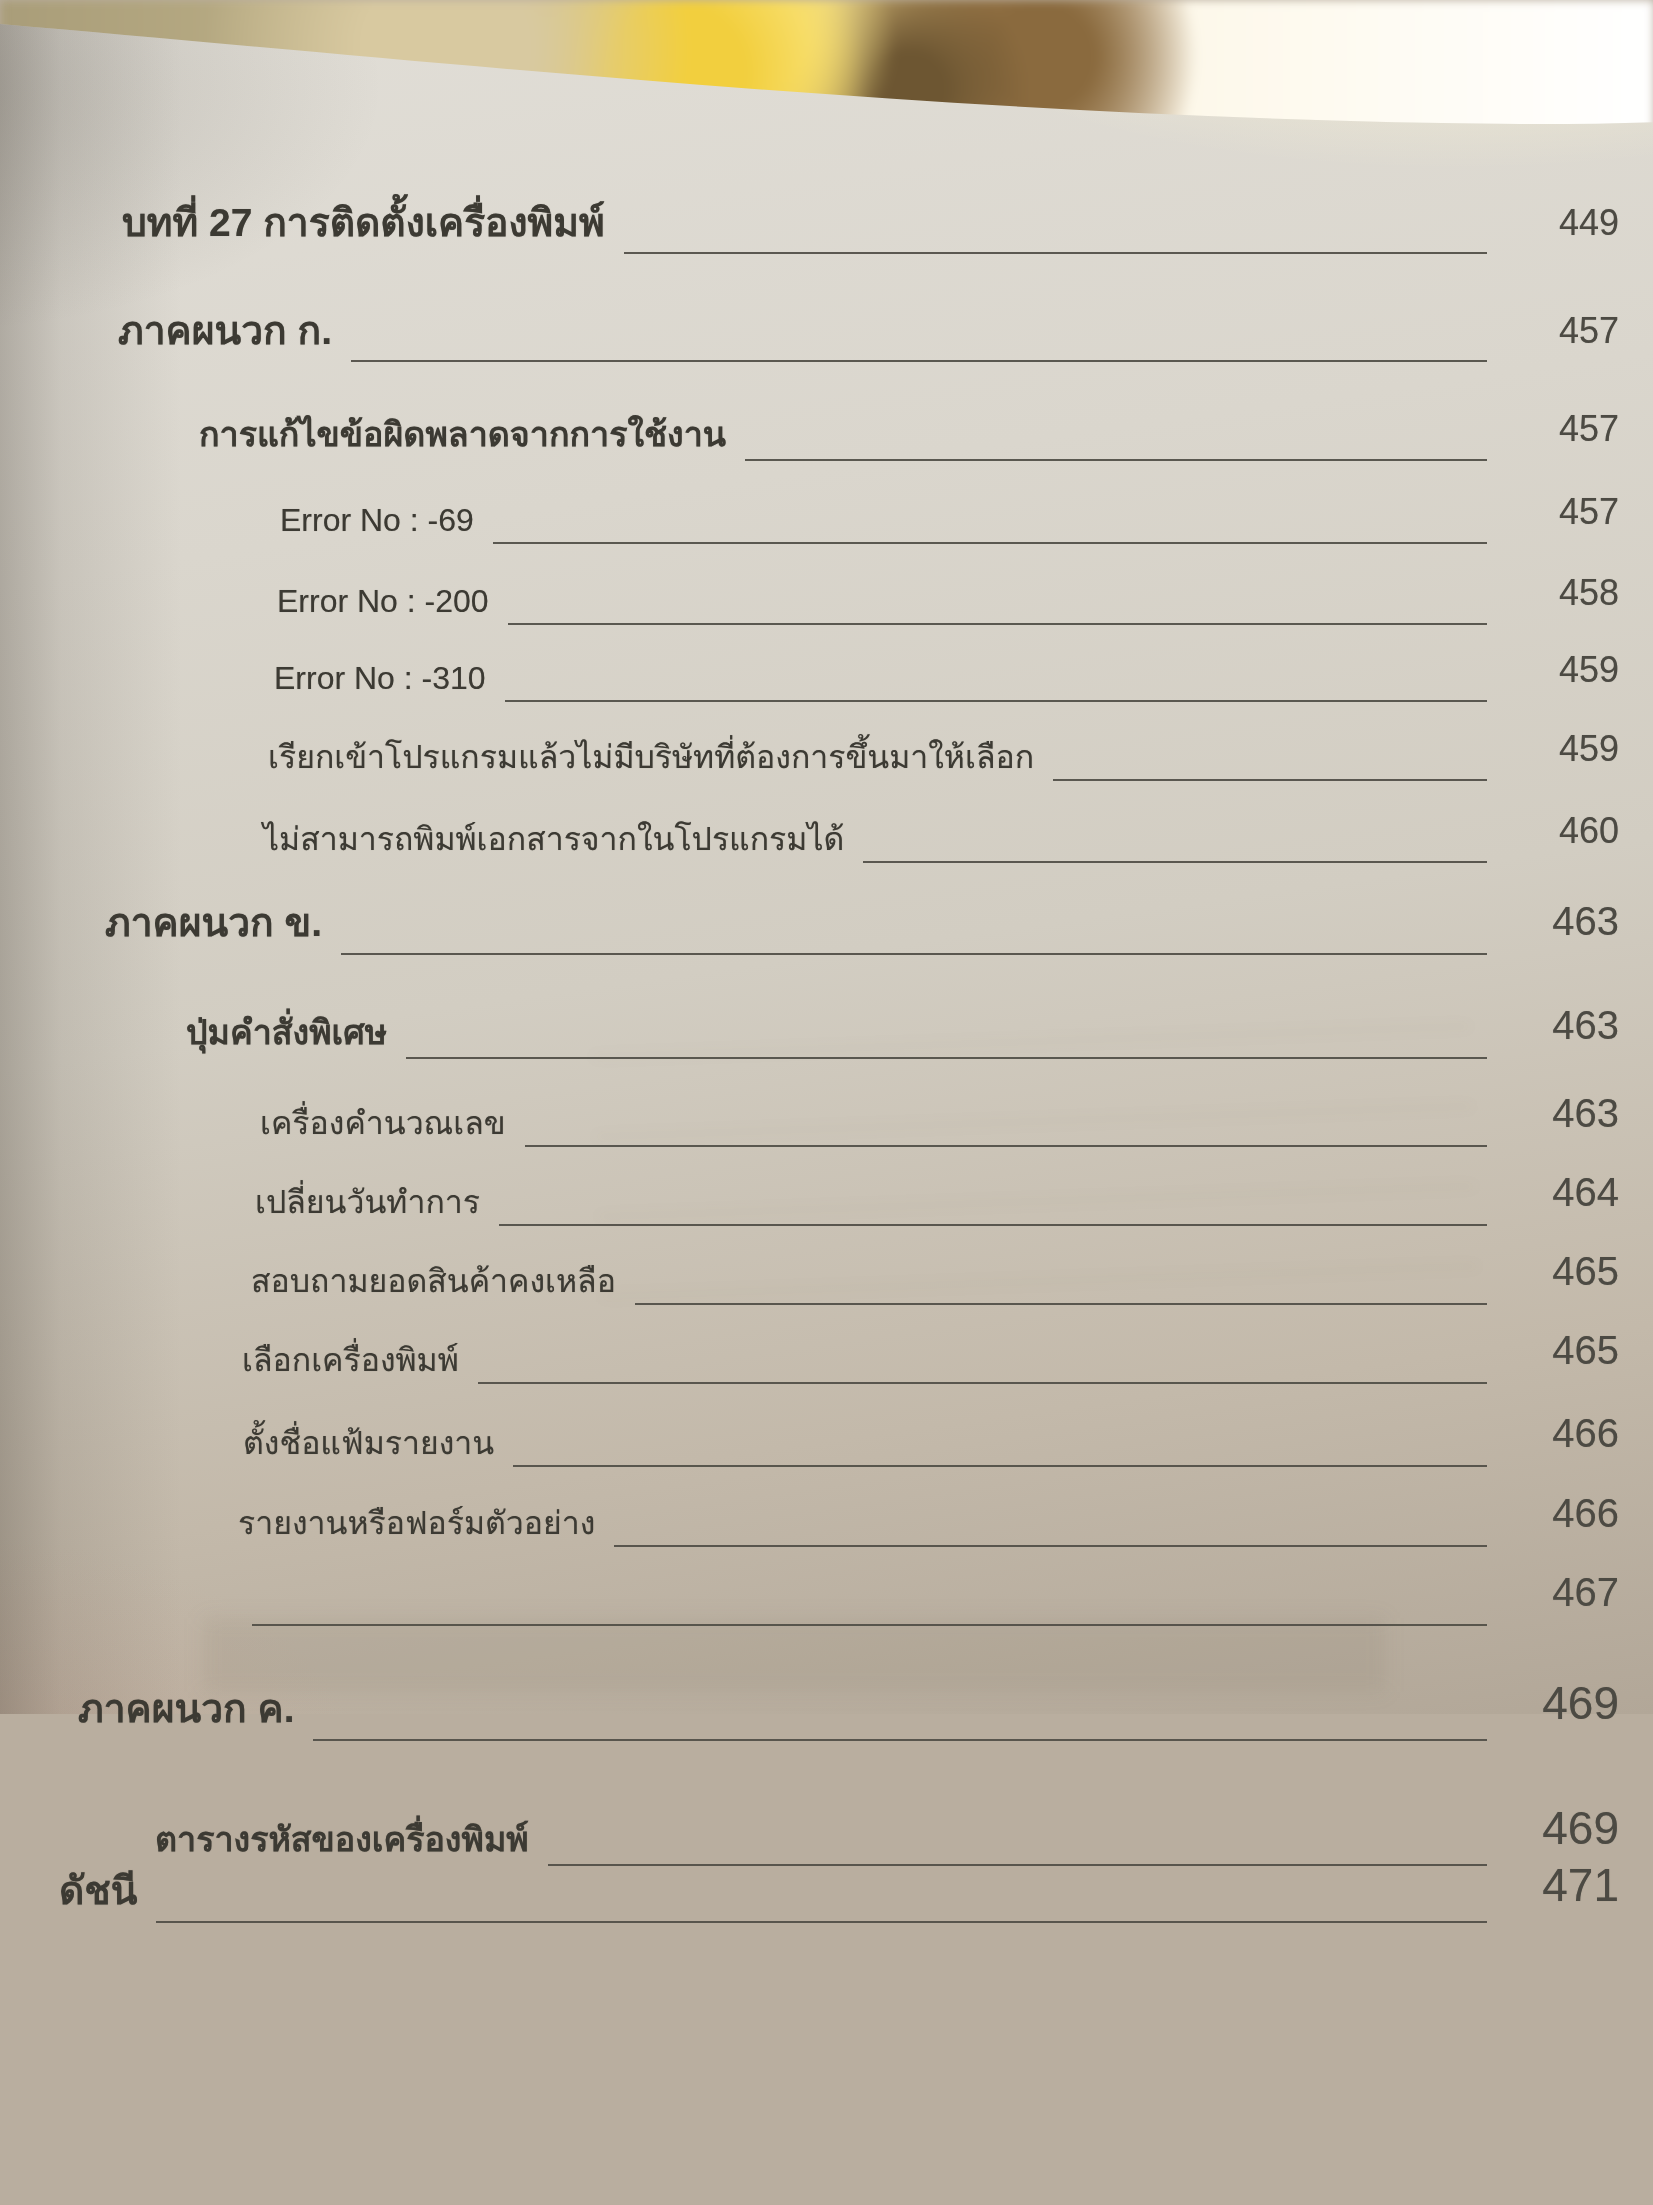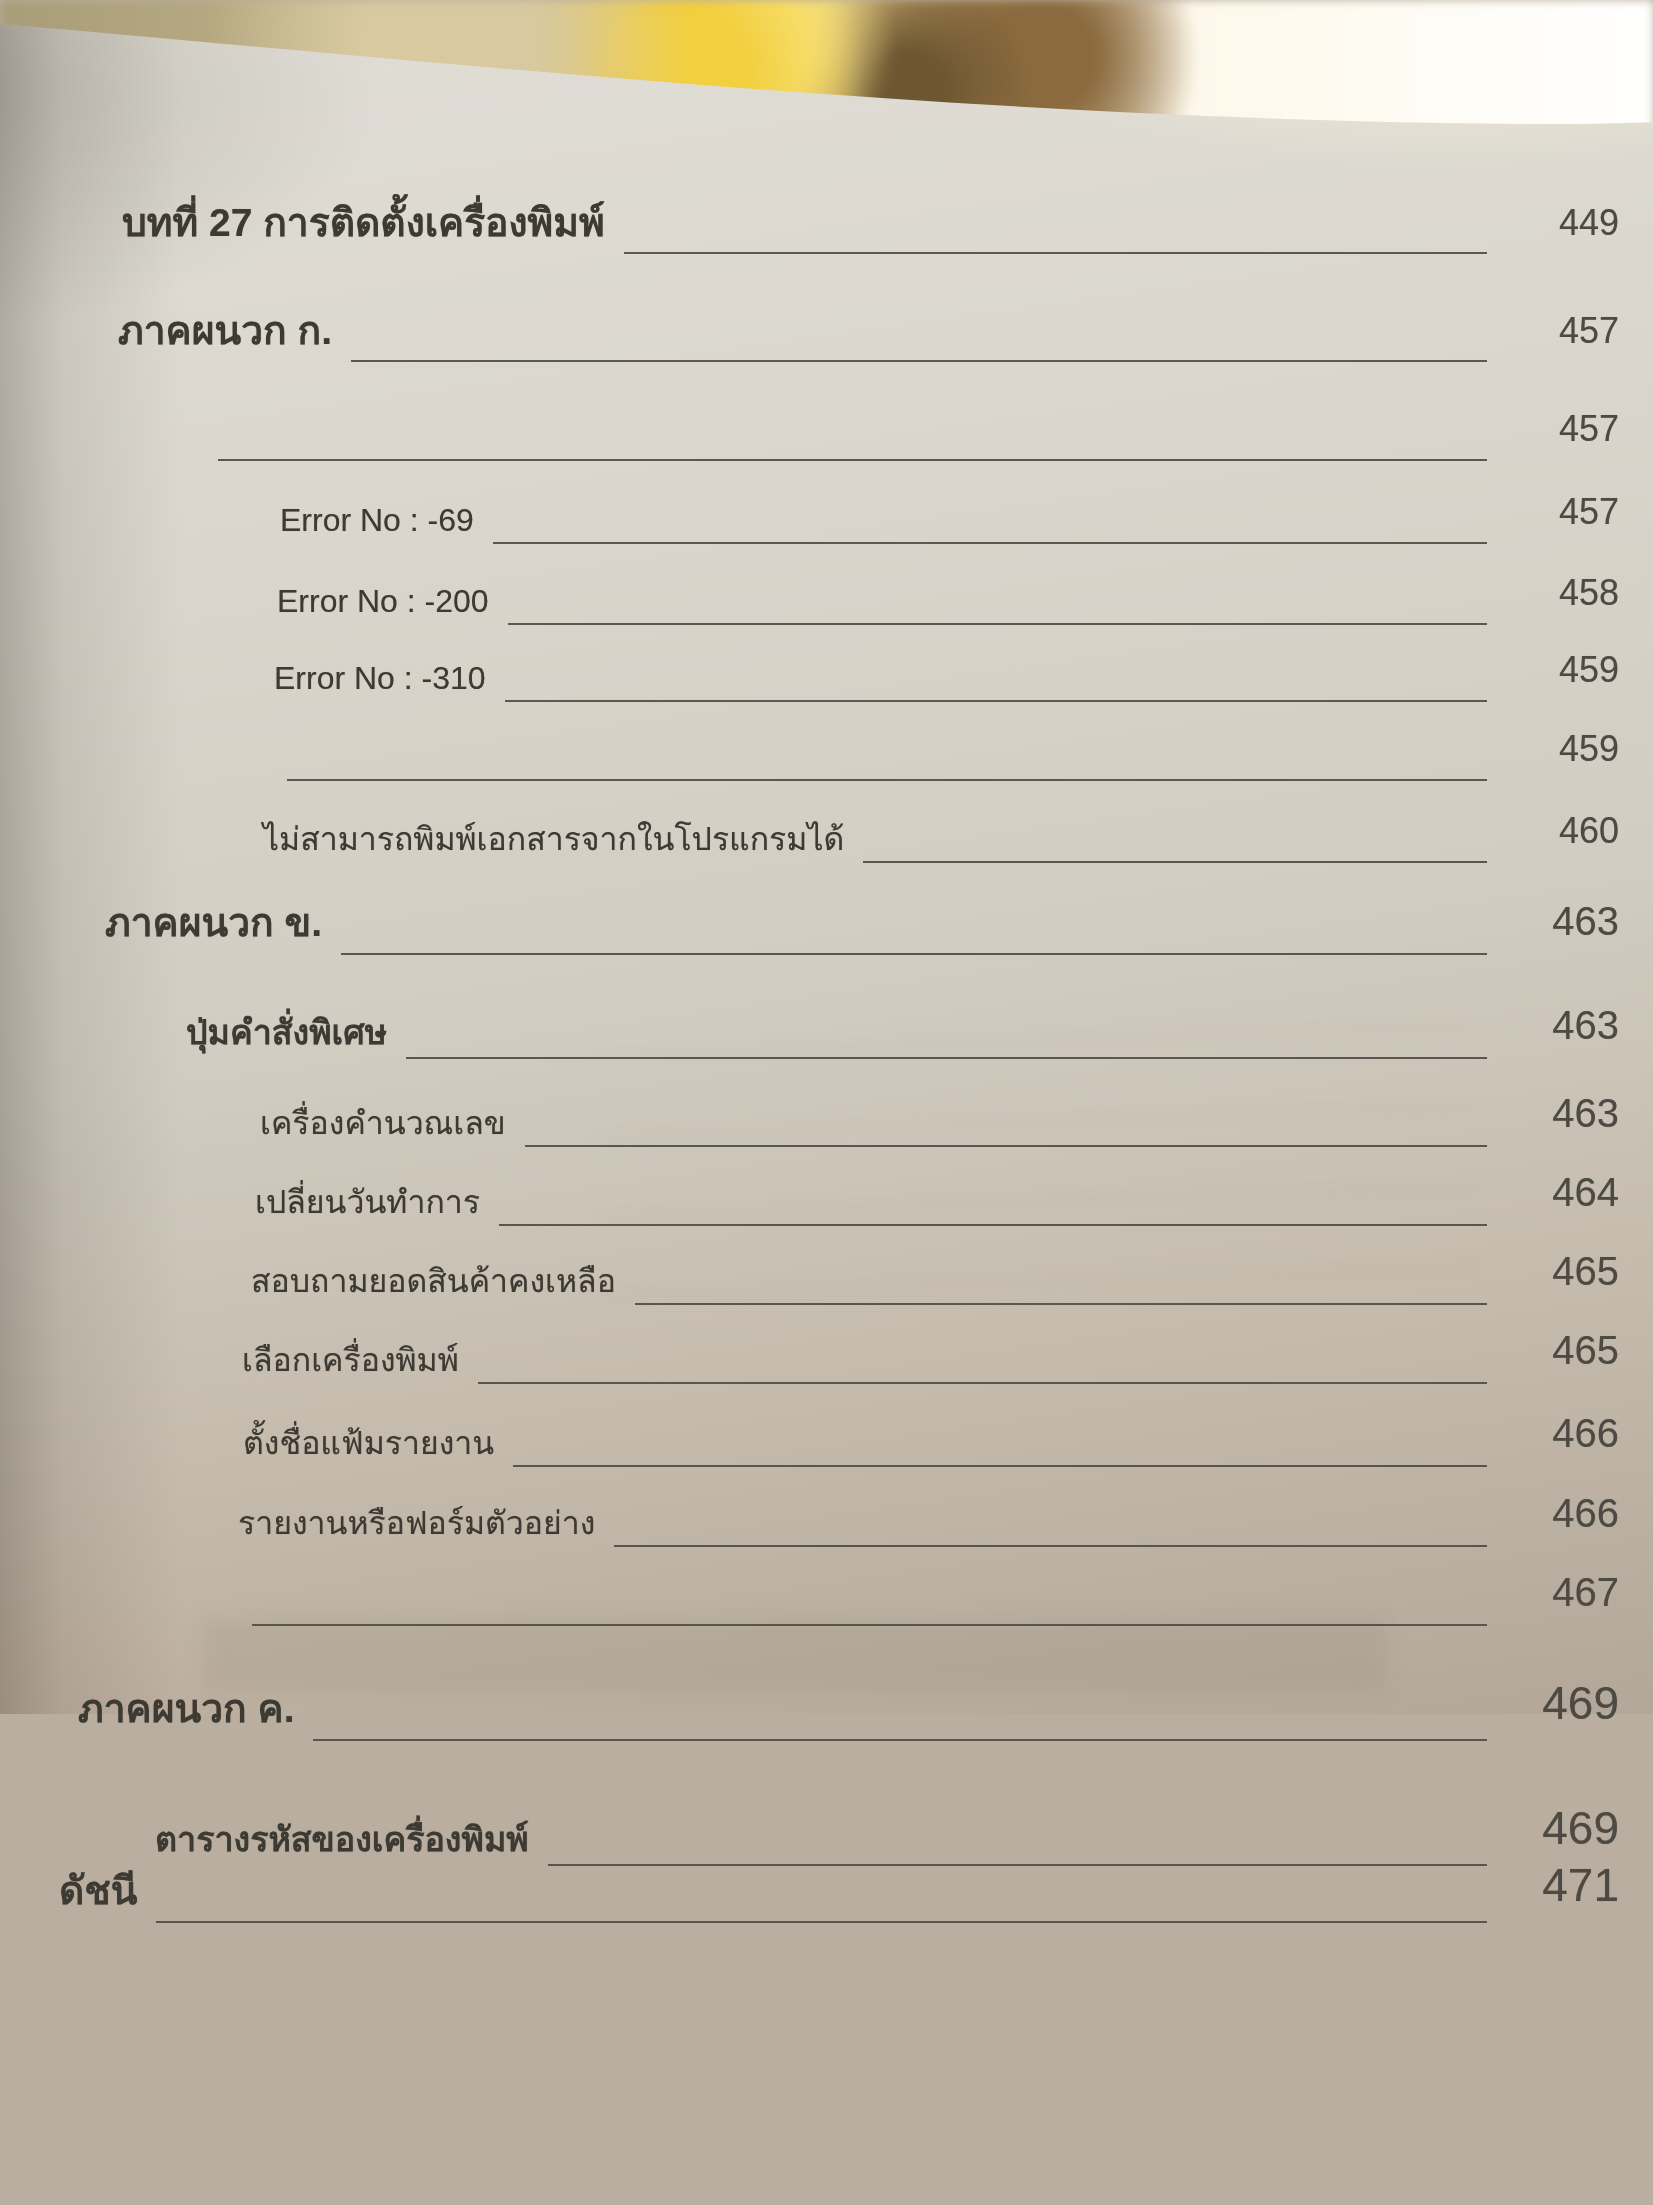--- a/index.html
+++ b/index.html
@@ -85,20 +85,21 @@
       <span class="pagenum n-sm">449</span>
     </div>
 
     <div class="row lv0" style="top:307px;left:118px">
       <span class="label">ภาคผนวก ก.</span>
       <span class="leader"></span>
       <span class="pagenum n-sm">457</span>
     </div>
 
     <div class="row lv1" style="top:408px;left:199px">
+      <span class="label">การแก้ไขข้อผิดพลาดจากการใช้งาน</span>
       <span class="leader"></span>
       <span class="pagenum n-sm">457</span>
     </div>
 
     <div class="row lv2" style="top:491px;left:280px">
       <span class="label">Error No : -69</span>
       <span class="leader"></span>
       <span class="pagenum n-sm">457</span>
     </div>
 
@@ -108,20 +109,21 @@
       <span class="pagenum n-sm">458</span>
     </div>
 
     <div class="row lv2" style="top:649px;left:274px">
       <span class="label">Error No : -310</span>
       <span class="leader"></span>
       <span class="pagenum n-sm">459</span>
     </div>
 
     <div class="row lv2" style="top:728px;left:268px">
+      <span class="label">เรียกเข้าโปรแกรมแล้วไม่มีบริษัทที่ต้องการขึ้นมาให้เลือก</span>
       <span class="leader"></span>
       <span class="pagenum n-sm">459</span>
     </div>
 
     <div class="row lv2" style="top:810px;left:263px">
       <span class="label">ไม่สามารถพิมพ์เอกสารจากในโปรแกรมได้</span>
       <span class="leader"></span>
       <span class="pagenum n-sm">460</span>
     </div>
 

